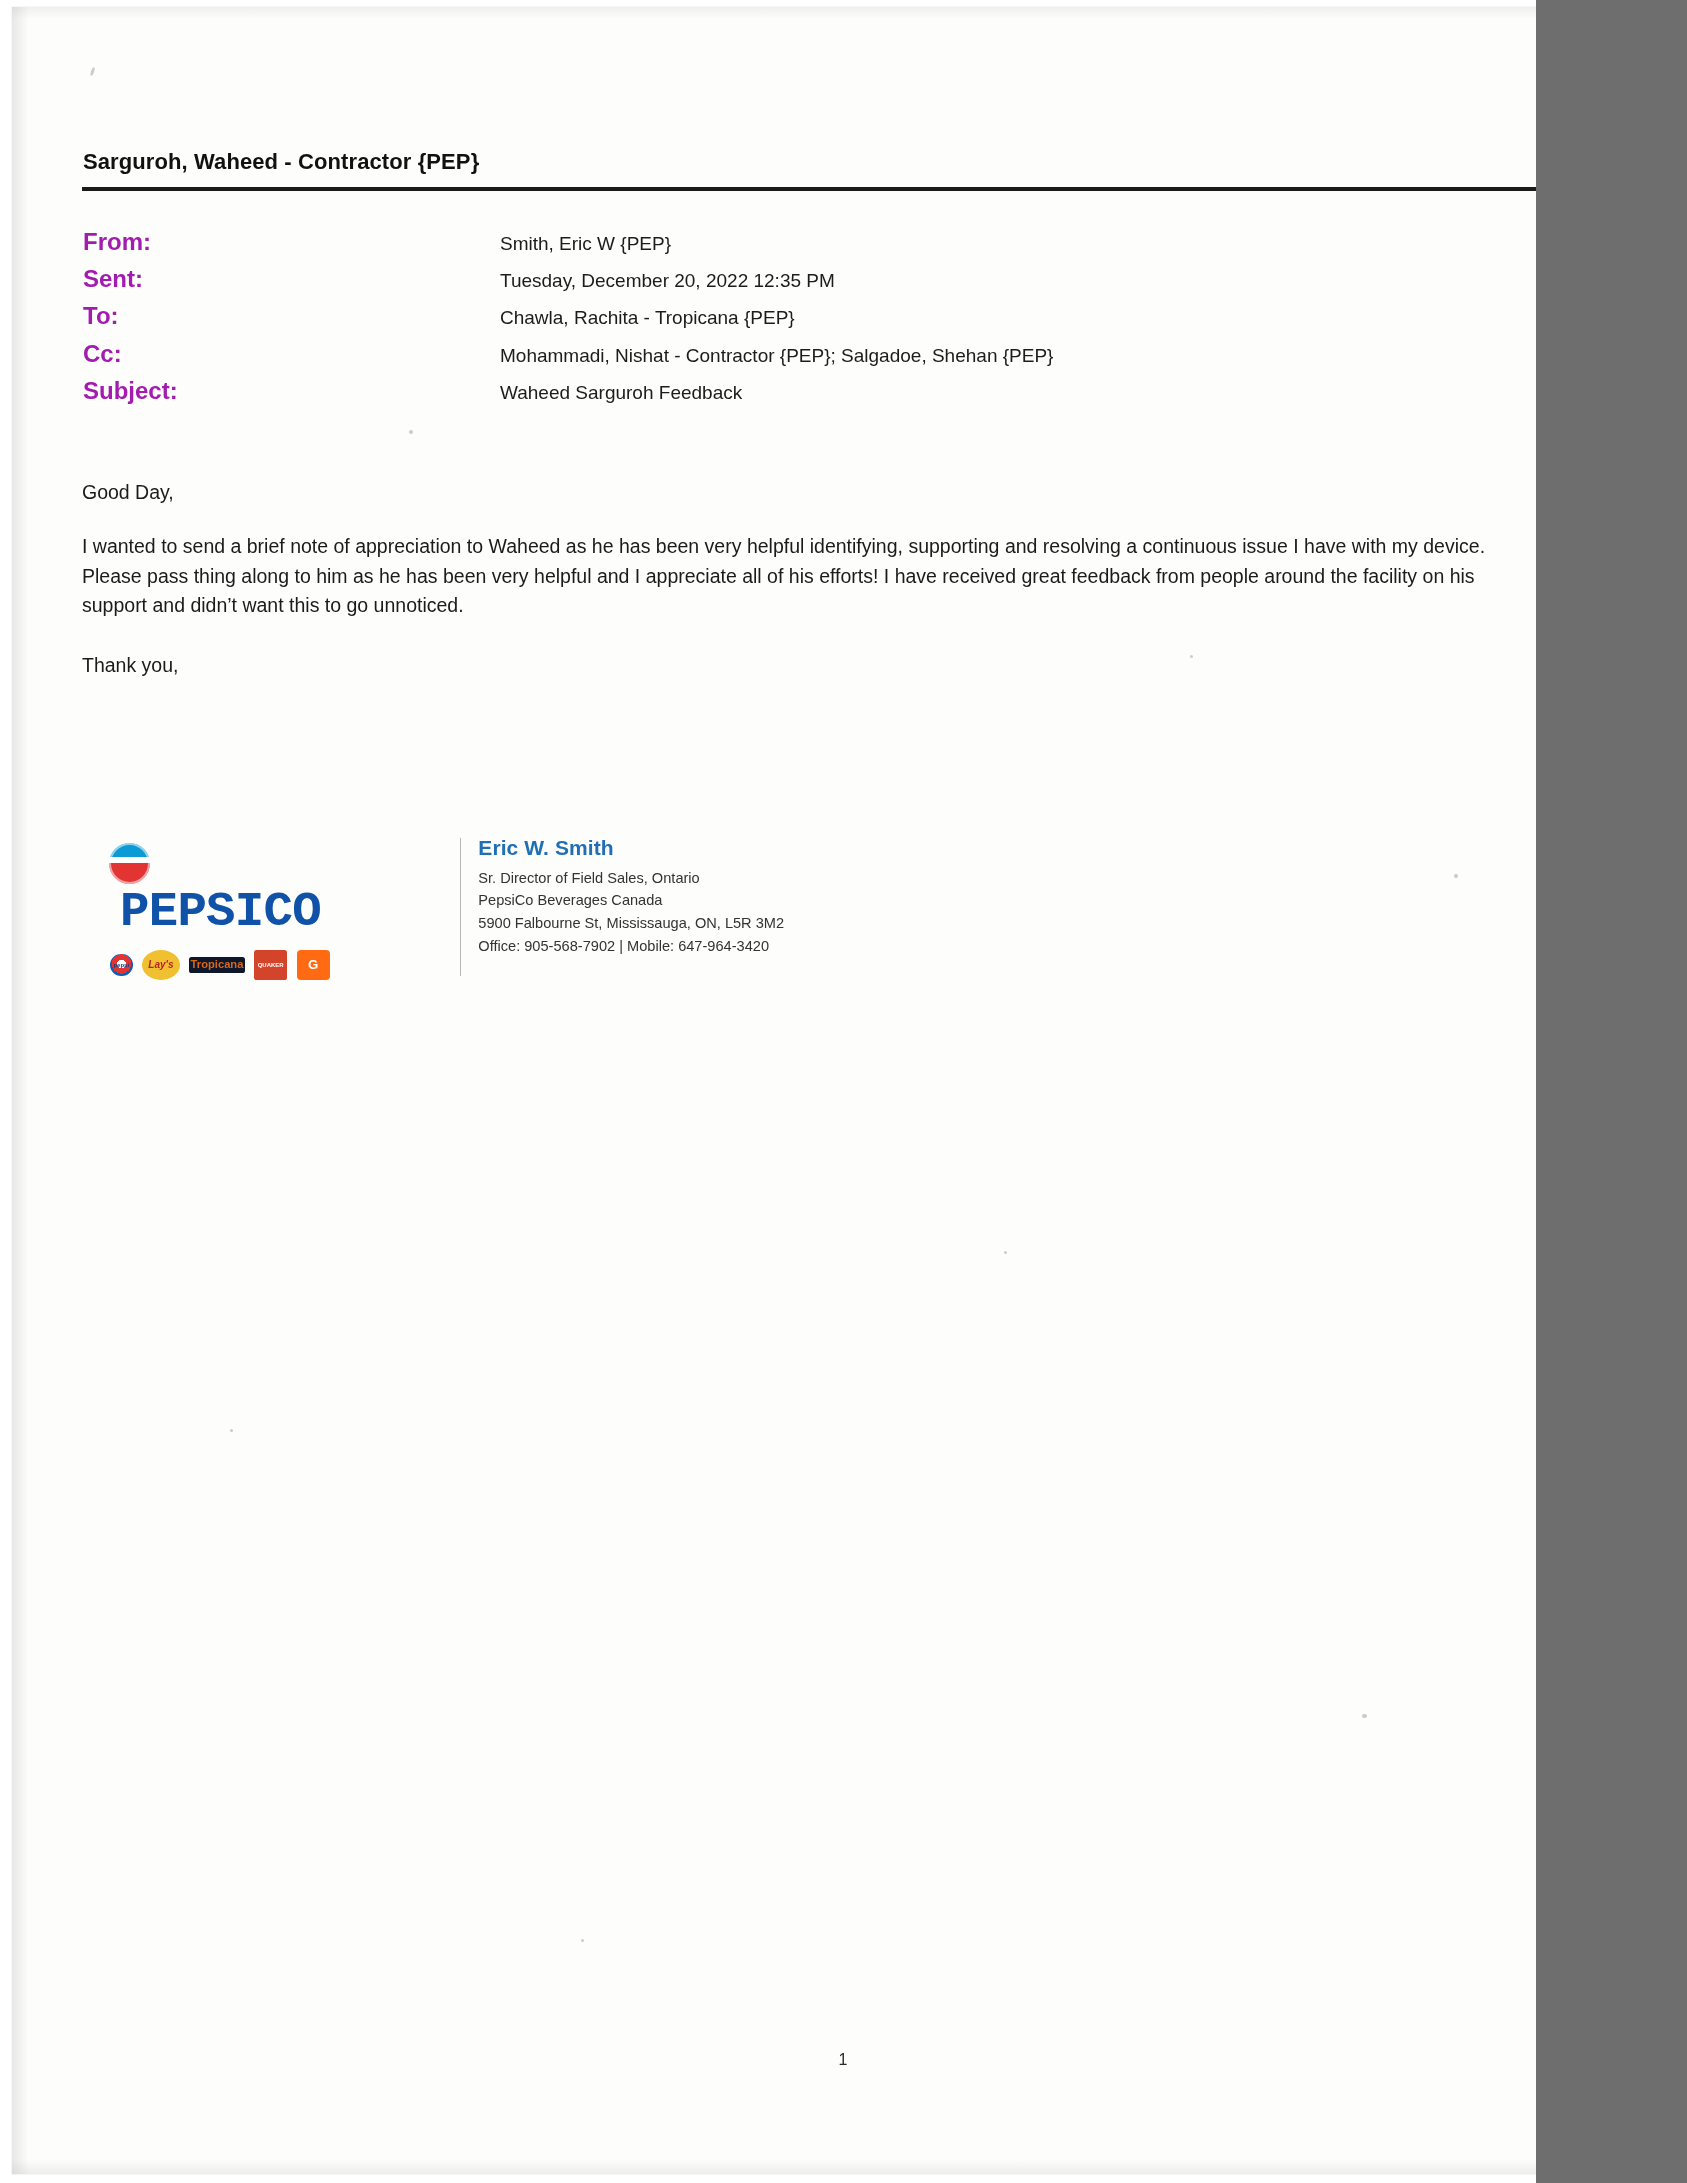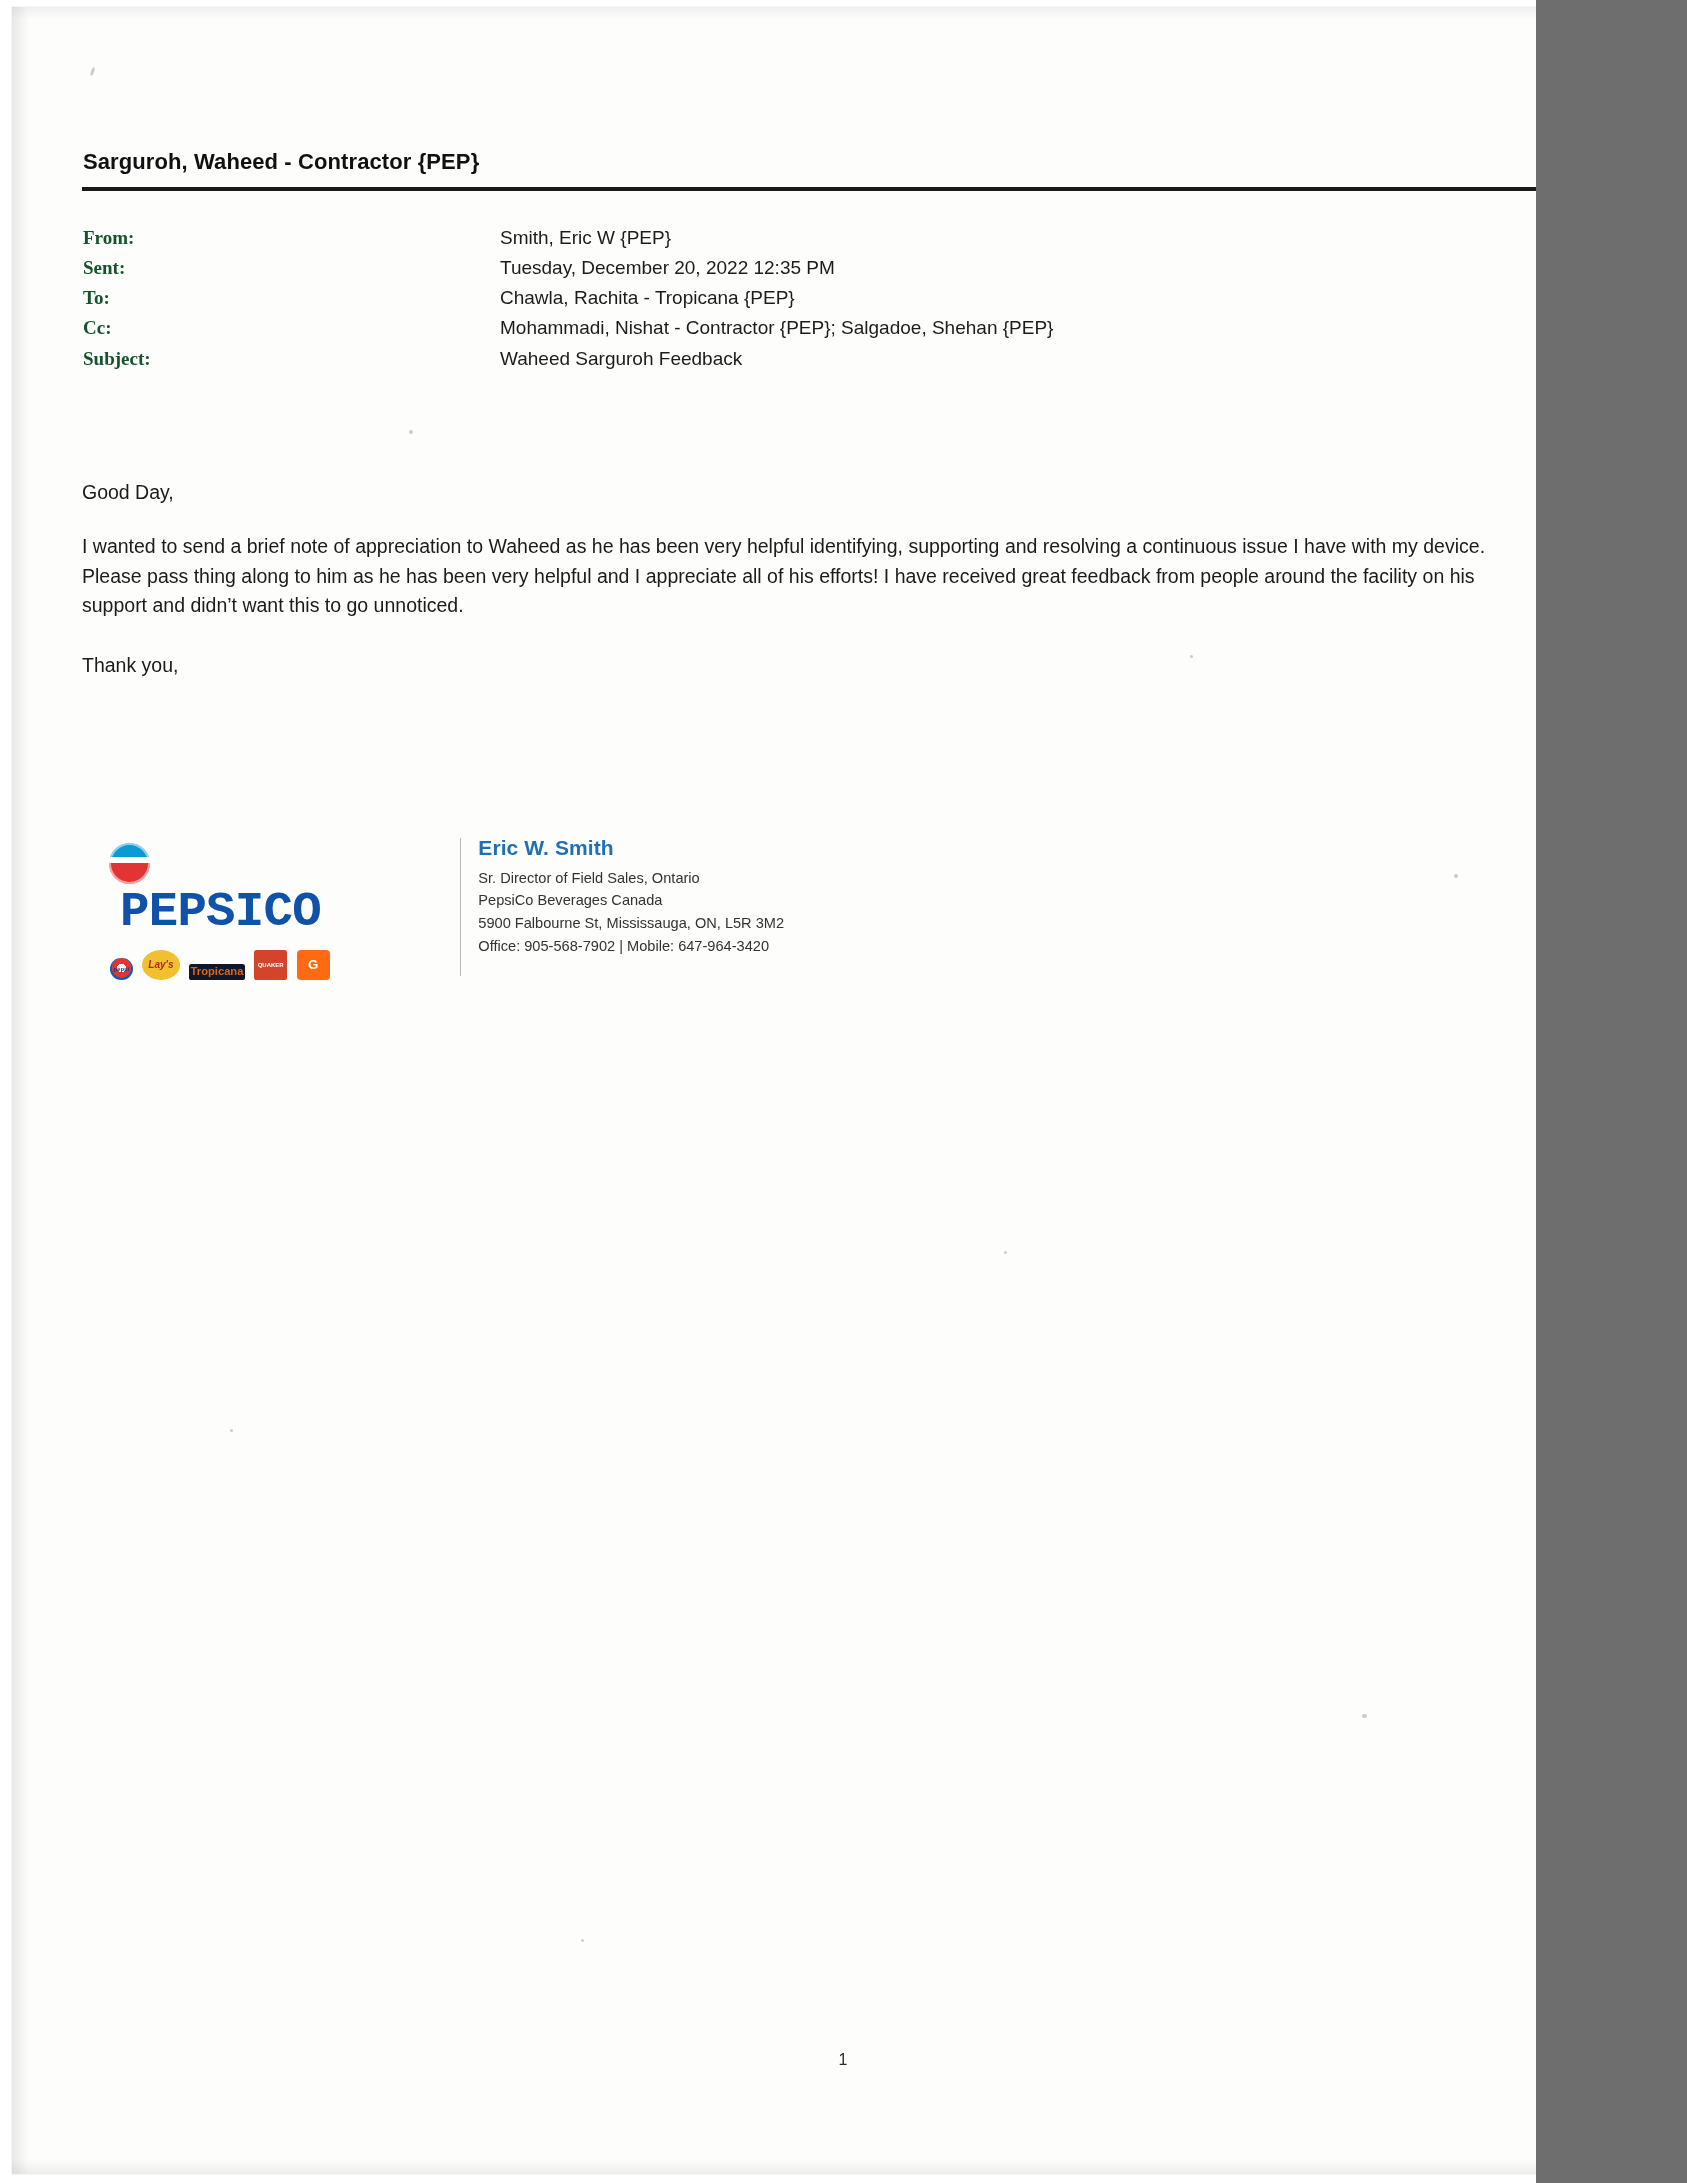--- a/index.html
+++ b/index.html
@@ -67,25 +67,24 @@
     width: 1456px;
   }
   .hdr-row {
     display: flex;
     align-items: baseline;
     margin-bottom: 3.3px;
     line-height: 1.42;
   }
   .hdr-label {
     width: 417px;
-    font-size: 19px;
-    font-weight: bold;
-    color: #14532d;
+    font-size: 24px;
+    font-weight: bold;
+    color: #a21caf;
     flex: 0 0 417px;
-    font-family: Liberation Serif, serif;
   }
   .hdr-value {
     font-size: 19px;
     color: #1c1c1c;
     font-weight: normal;
   }
 
   .body-block {
     position: absolute;
     left: 70px;
@@ -130,21 +129,21 @@
     font-family: Liberation Mono, monospace;
     font-size: 49px;
     font-weight: bold;
     color: #0f52a8;
     letter-spacing: -0.7px;
     margin-top: 1.3px;
     margin-left: 30px;
   }
   .brand-row {
     display: flex;
-    align-items: flex-end;
+    align-items: center;
     gap: 9.3px;
     margin-top: 9.3px;
     margin-left: 20px;
   }
   .brand-chip {
     font-size: 10px;
     font-weight: bold;
     color: #fff;
     border-radius: 2.6px;
     padding: 4px 4.6px;

